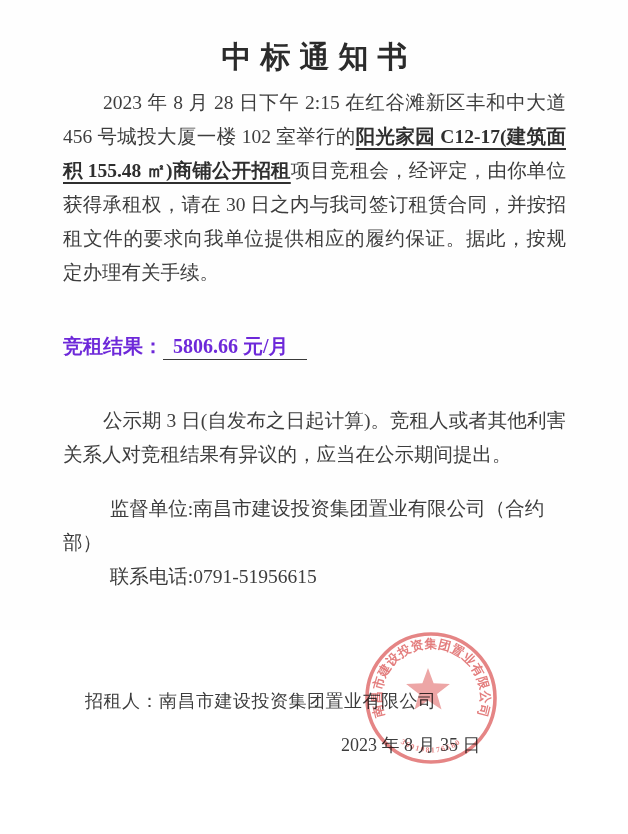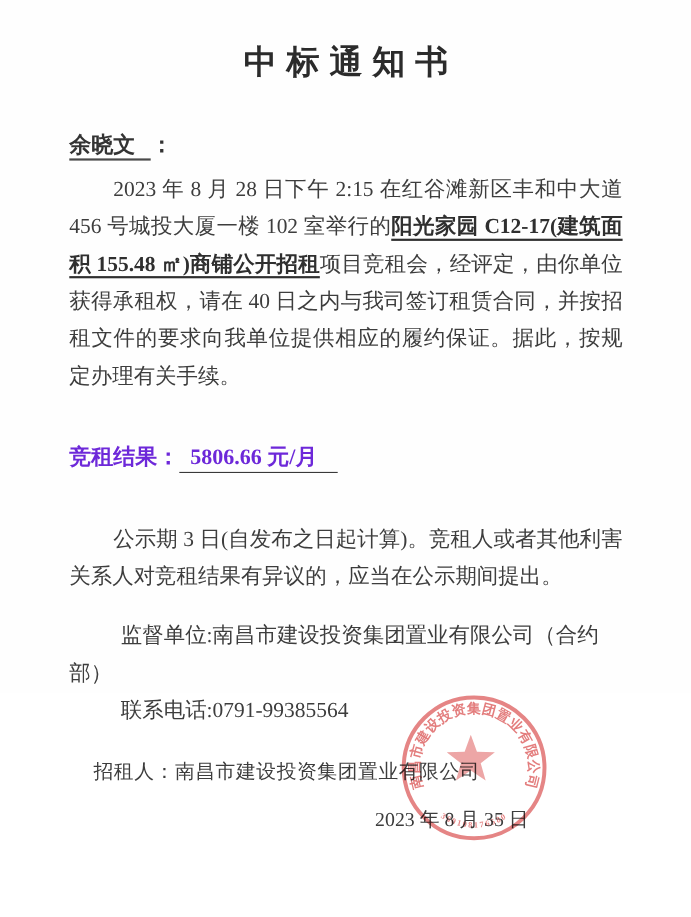--- a/index.html
+++ b/index.html
@@ -102,37 +102,34 @@
     font-weight: bold;
   }
 </style>
 </head>
 <body>
 
 <div class="page">
 
   <h1 class="doc-title">中标通知书</h1>
 
-  <div class="recipient">
-    <span class="recipient-name">余晓文</span><span>：</span>
-  </div>
 
   <p class="para para-first">
-    <span>2023 年 8 月 28 日下午 2:15 在红谷滩新区丰和中大道 456 号城投大厦一楼 102 室举行的</span><span class="project-name">阳光家园 C12-17(建筑面积 155.48 ㎡)商铺公开招租</span><span>项目竞租会，经评定，由你单位获得承租权，请在 40 日之内与我司签订租赁合同，并按招租文件的要求向我单位提供相应的履约保证。据此，按规定办理有关手续。</span>
+    <span>2023 年 8 月 28 日下午 2:15 在红谷滩新区丰和中大道 456 号城投大厦一楼 102 室举行的</span><span class="project-name">阳光家园 C12-17(建筑面积 155.48 ㎡)商铺公开招租</span><span>项目竞租会，经评定，由你单位获得承租权，请在 30 日之内与我司签订租赁合同，并按招租文件的要求向我单位提供相应的履约保证。据此，按规定办理有关手续。</span>
   </p>
 
   <p class="result-line">
     <span>竞租结果：</span><span class="result-value">5806.66 元/月</span>
   </p>
 
   <p class="para notice">公示期 3 日(自发布之日起计算)。竞租人或者其他利害关系人对竞租结果有异议的，应当在公示期间提出。</p>
 
   <p class="plain-line supervisor-line">监督单位:南昌市建设投资集团置业有限公司（合约部）</p>
 
-  <p class="plain-line">联系电话:0791-99385564</p>
+  <p class="plain-line">联系电话:0791-51956615</p>
 
   <div class="footer">
     <div class="signer-line">
       <span>招租人：</span><span>南昌市建设投资集团置业有限公司</span>
     </div>
     <div class="sign-date">2023 年 8 月 35 日</div>
   </div>
 
   <svg class="seal" viewBox="0 0 138 138" aria-hidden="true">
     <defs>

